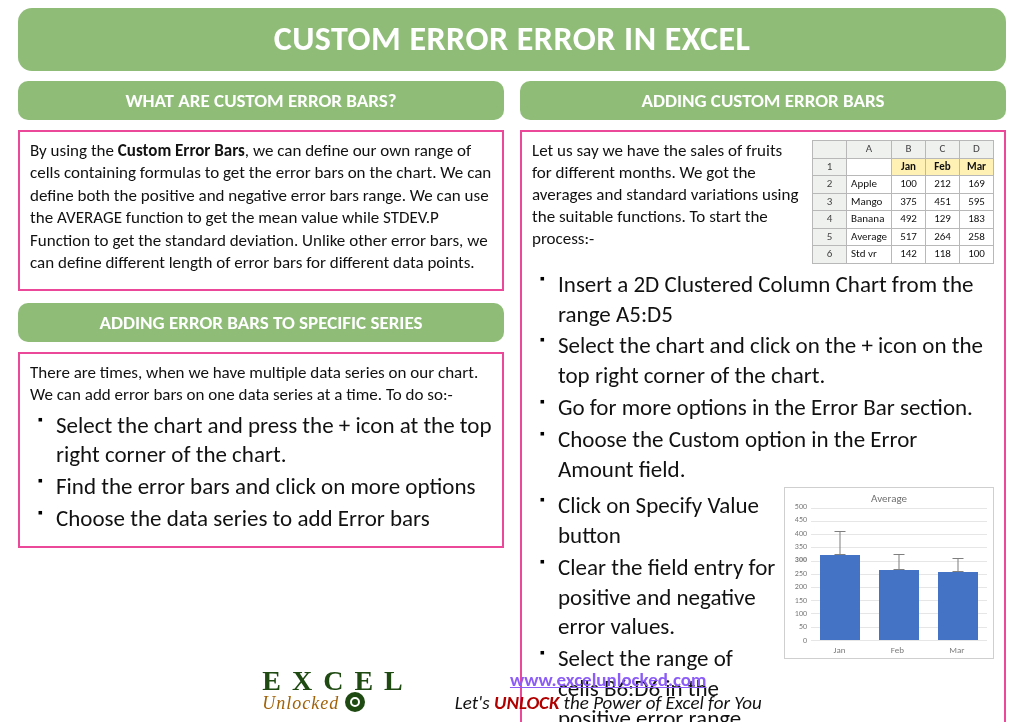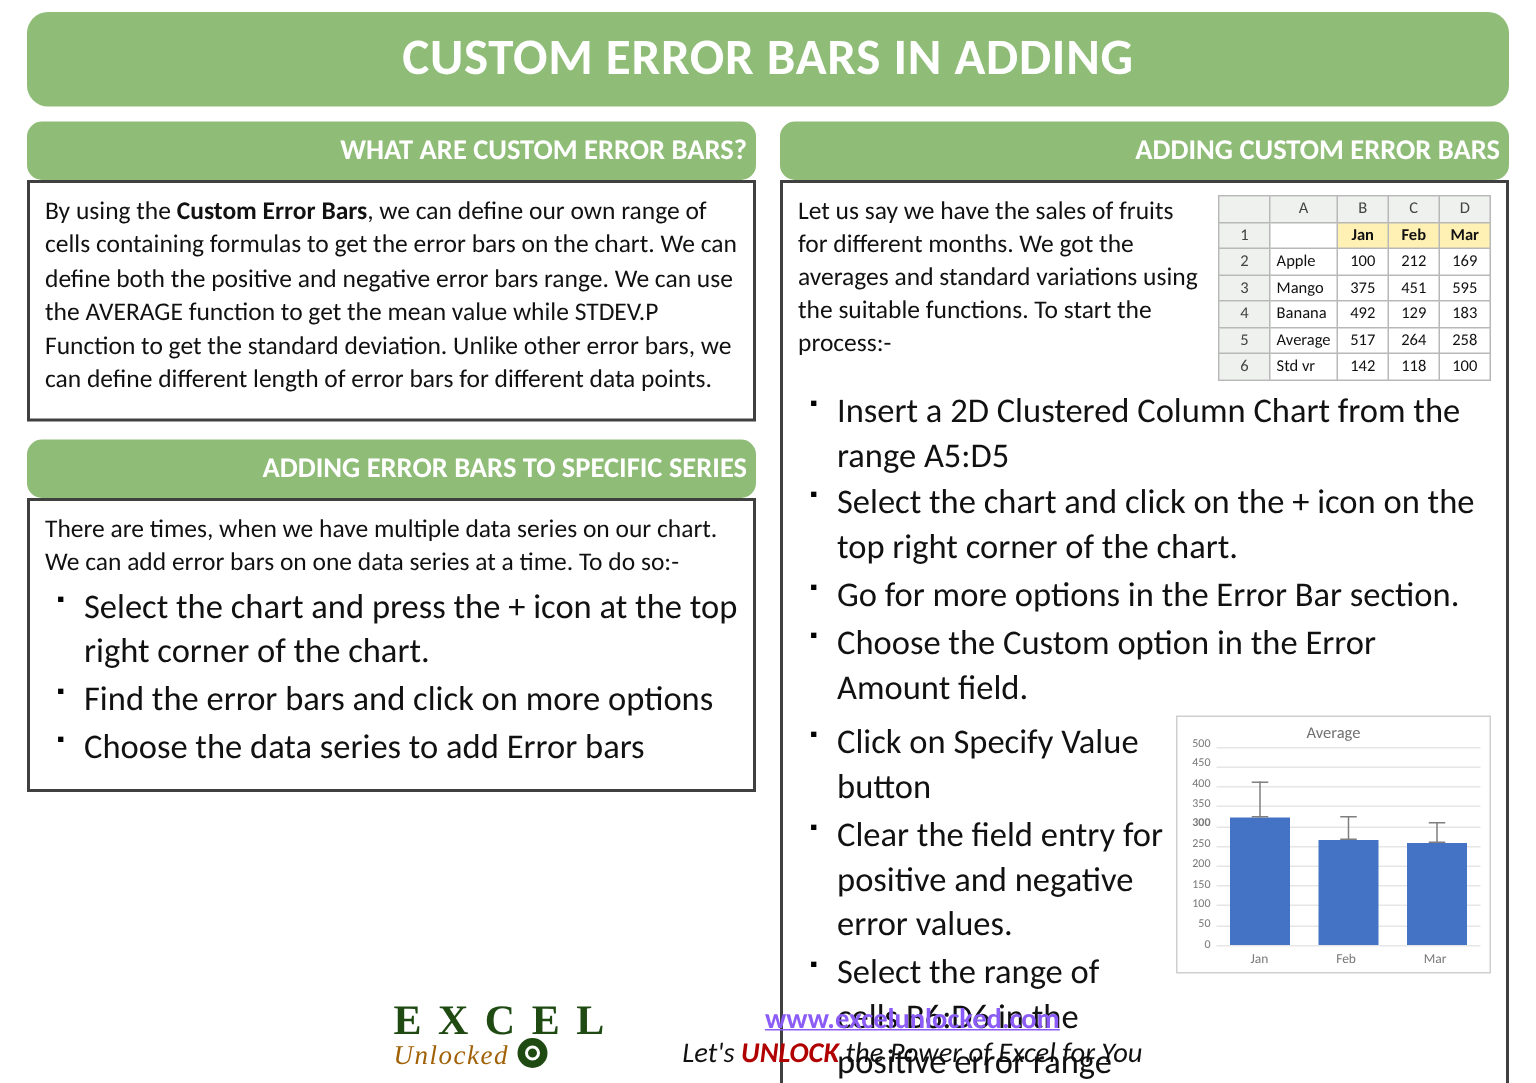--- a/index.html
+++ b/index.html
@@ -26,26 +26,27 @@
   .columns {
     display: flex;
     gap: 16px;
   }
   .col { flex: 1 1 0; min-width: 0; }
   .section-header {
     background: #8fbd78;
     color: #fff;
     font-weight: 700;
     font-size: 19px;
-    text-align: right;
+    text-align: center;
     padding: 8px 6px;
     border-radius: 10px;
+    margin-bottom: 10px;
   }
   .panel {
-    border: 2px solid #404040;
+    border: 2px solid #ec4899;
     padding: 8px 10px 10px 10px;
     font-size: 17px;
     line-height: 1.32;
     color: #111;
     margin-bottom: 12px;
     background: #fff;
   }
   .panel p { margin-bottom: 4px; }
   ul.bullets { list-style: none; padding-left: 4px; margin-top: 4px; }
   ul.bullets li {
@@ -201,21 +202,21 @@
     font-weight: 700;
     text-decoration: underline;
     font-size: 19px;
   }
   .tagline { font-size: 19px; font-style: italic; color: #111; }
   .tagline .unlock { color: #b00000; font-weight: 700; font-style: italic; }
 </style>
 </head>
 <body>
 
-<div class="title-bar">CUSTOM ERROR BARS IN ADDING</div>
+<div class="title-bar">CUSTOM ERROR ERROR IN EXCEL</div>
 
 <div class="columns">
 
   <div class="col">
     <div class="section-header">WHAT ARE CUSTOM ERROR BARS?</div>
     <div class="panel">
       <p>
         <span>By using the </span><strong>Custom Error Bars</strong><span>, we can define our own range of cells containing formulas to get the error bars on the chart. We can define both the positive and negative error bars range. We can use the AVERAGE function to get the mean value while STDEV.P Function to get the standard deviation. Unlike other error bars, we can define different length of error bars for different data points.</span>
       </p>
     </div>

